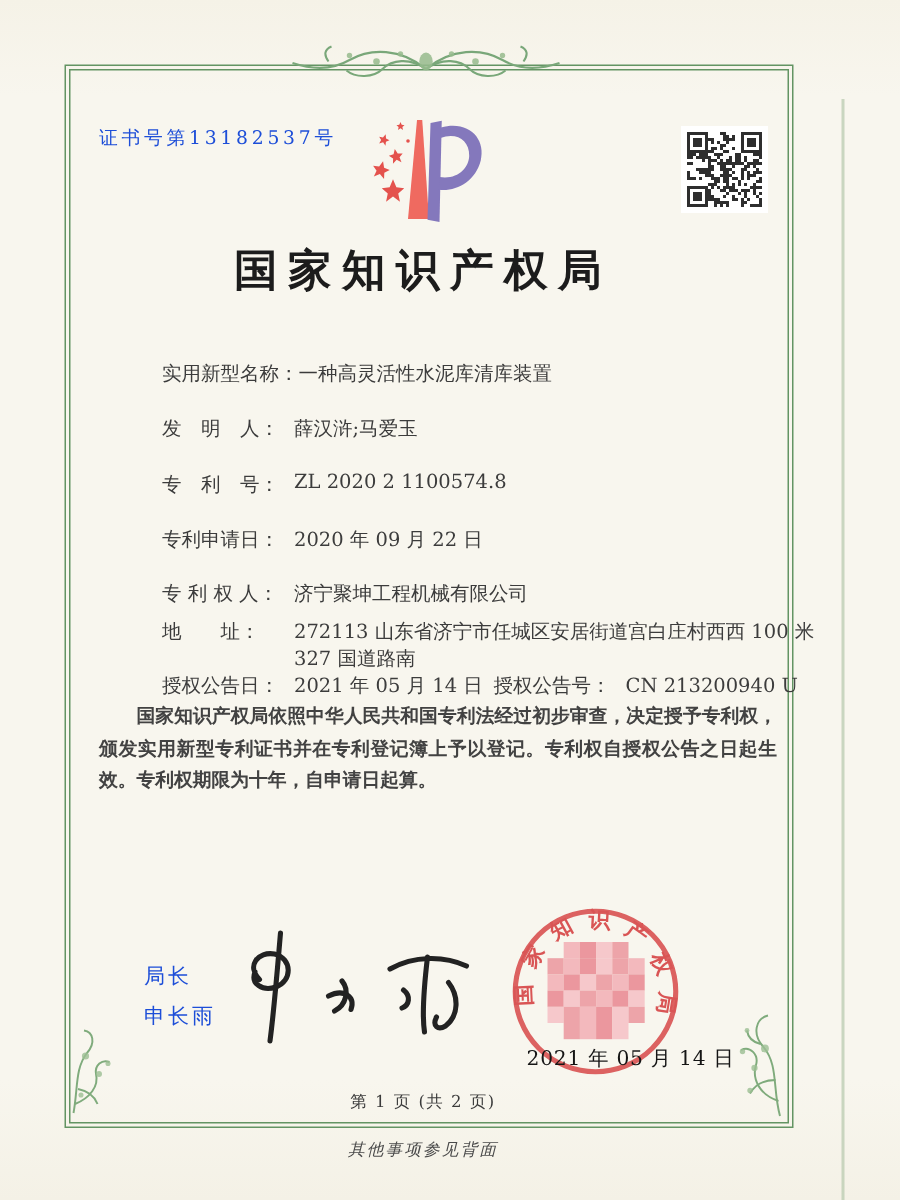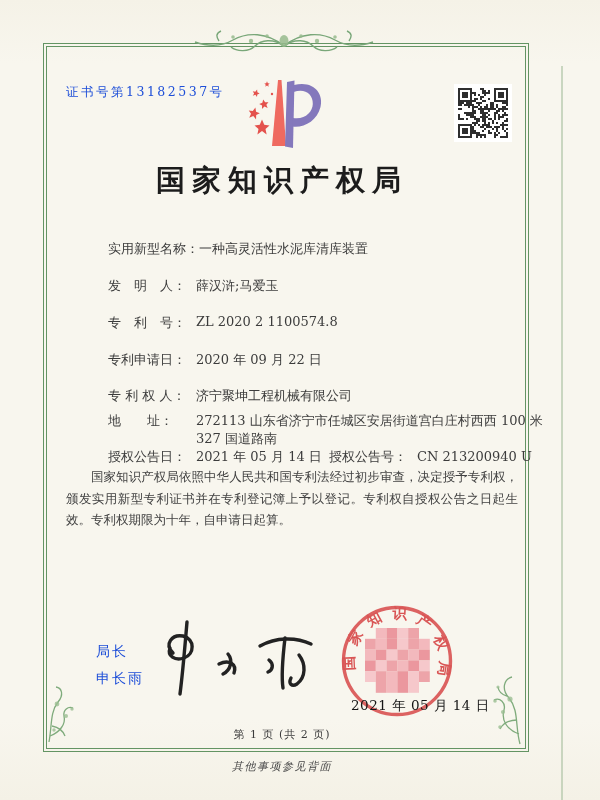--- a/index.html
+++ b/index.html
@@ -21,21 +21,21 @@
   .title{left:43px;top:161px;width:478px;text-align:center;font-size:29px;font-weight:bold;
          letter-spacing:7px;color:#1c1c1c;}
   
   .fields{left:66px;top:240px;width:456px;font-size:13px;color:#3c3c3c;}
   .frow{position:absolute;left:0;white-space:nowrap;margin-left:42px;}
   .flabel{display:inline-block;min-width:88px;white-space:pre;vertical-align:top;}
   .addr2{position:absolute;left:88px;}
   .grp1{display:inline-block;width:221px;}
   
   .bodytext{left:66px;top:466px;width:452px;font-size:12.5px;line-height:21.5px;
-            color:#424242;text-align:justify;}
+            color:#424242;text-align:justify;font-weight:bold;}
   .bodytext p{margin:0;text-indent:2em;}
   
   .official{left:96px;top:638px;font-size:14px;letter-spacing:2px;color:#1d4ed8;line-height:27px;}
   
   .seal-date{left:351px;top:697px;font-size:13.5px;color:#151515;letter-spacing:.5px;z-index:5;}
   
   .page-no{left:43px;top:727px;width:478px;text-align:center;font-size:11px;letter-spacing:1px;color:#3b3b3b;}
   .back-note{left:43px;top:759px;width:478px;text-align:center;font-size:11px;letter-spacing:1.5px;
              color:#4a4a4a;font-style:italic;}
   svg{display:block;}

